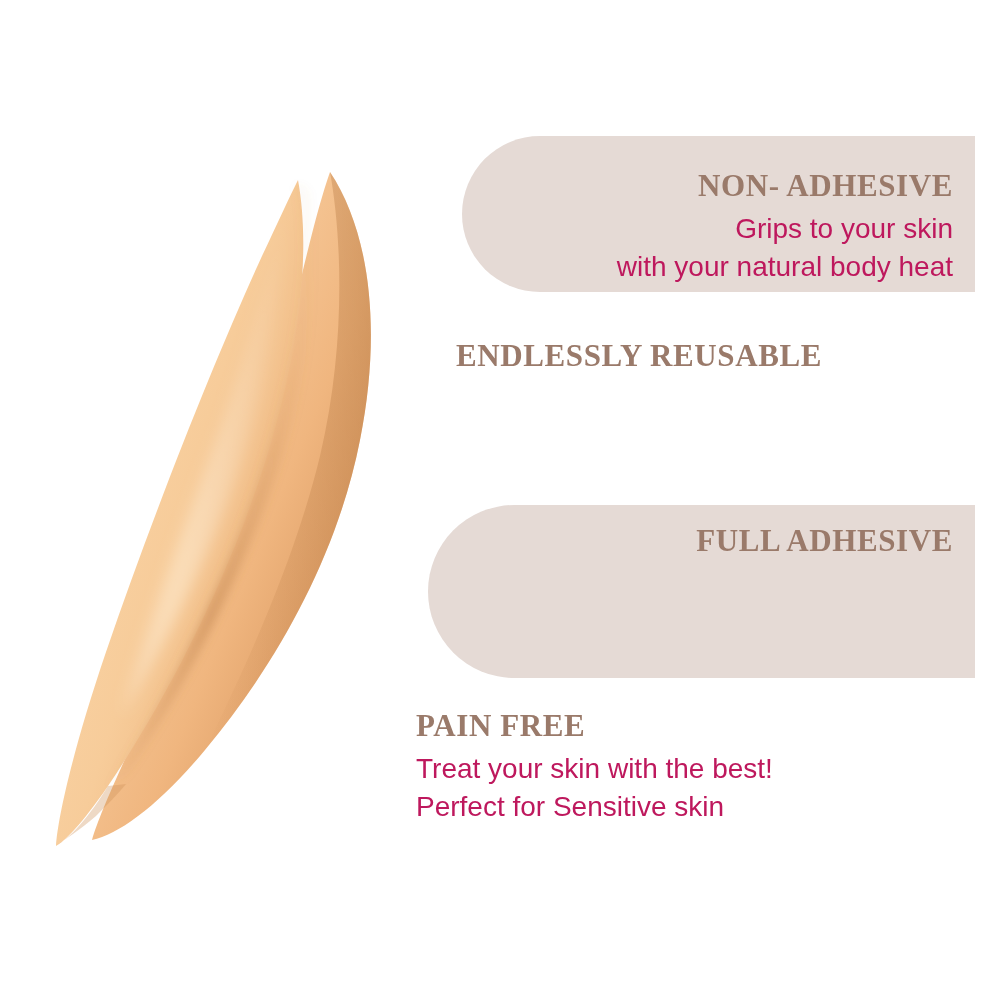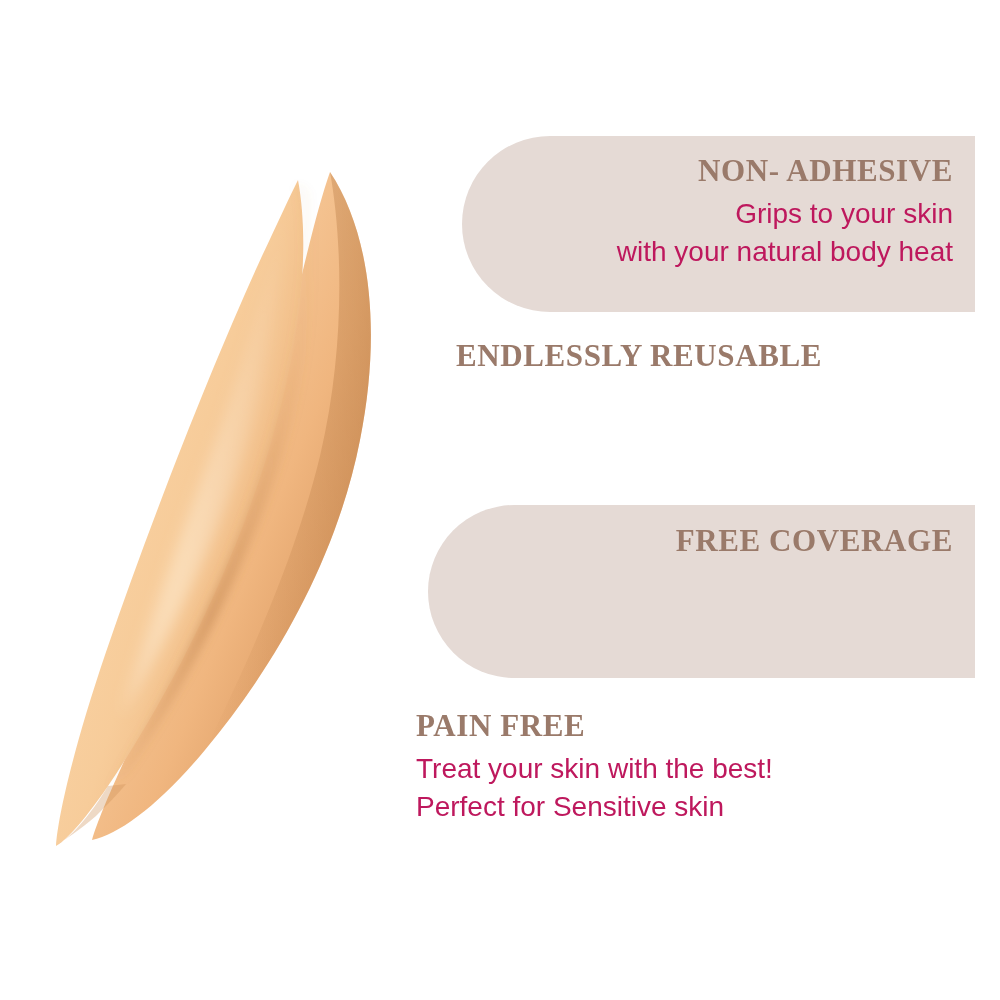--- a/index.html
+++ b/index.html
@@ -66,22 +66,22 @@
     line-height: 1.36;
     margin: 6px 0 0 0;
     white-space: pre-line;
   }
 
   
   #block-non-adhesive {
     left: 462px;
     top: 136px;
     width: 513px;
-    height: 176px;
-    padding: 17px 22px 0 0;
+    height: 156px;
+    padding: 32px 22px 0 0;
   }
   
   #block-endlessly-reusable {
     left: 456px;
     top: 338px;
     width: 520px;
     padding: 0;
   }
   
   #block-full-coverage {
@@ -193,21 +193,21 @@
     <p class="feature-title">NON- ADHESIVE</p>
     <p class="feature-body">Grips to your skin
 with your natural body heat</p>
   </div>
 
   <div class="feature-block plain" id="block-endlessly-reusable">
     <p class="feature-title">ENDLESSLY REUSABLE</p>
   </div>
 
   <div class="feature-block pill" id="block-full-coverage">
-    <p class="feature-title">FREE COVERAGE</p>
+    <p class="feature-title">FULL ADHESIVE</p>
   </div>
 
   <div class="feature-block plain" id="block-pain-free">
     <p class="feature-title">PAIN FREE</p>
     <p class="feature-body">Treat your skin with the best!
 Perfect for Sensitive skin</p>
   </div>
 
 </div>
 

